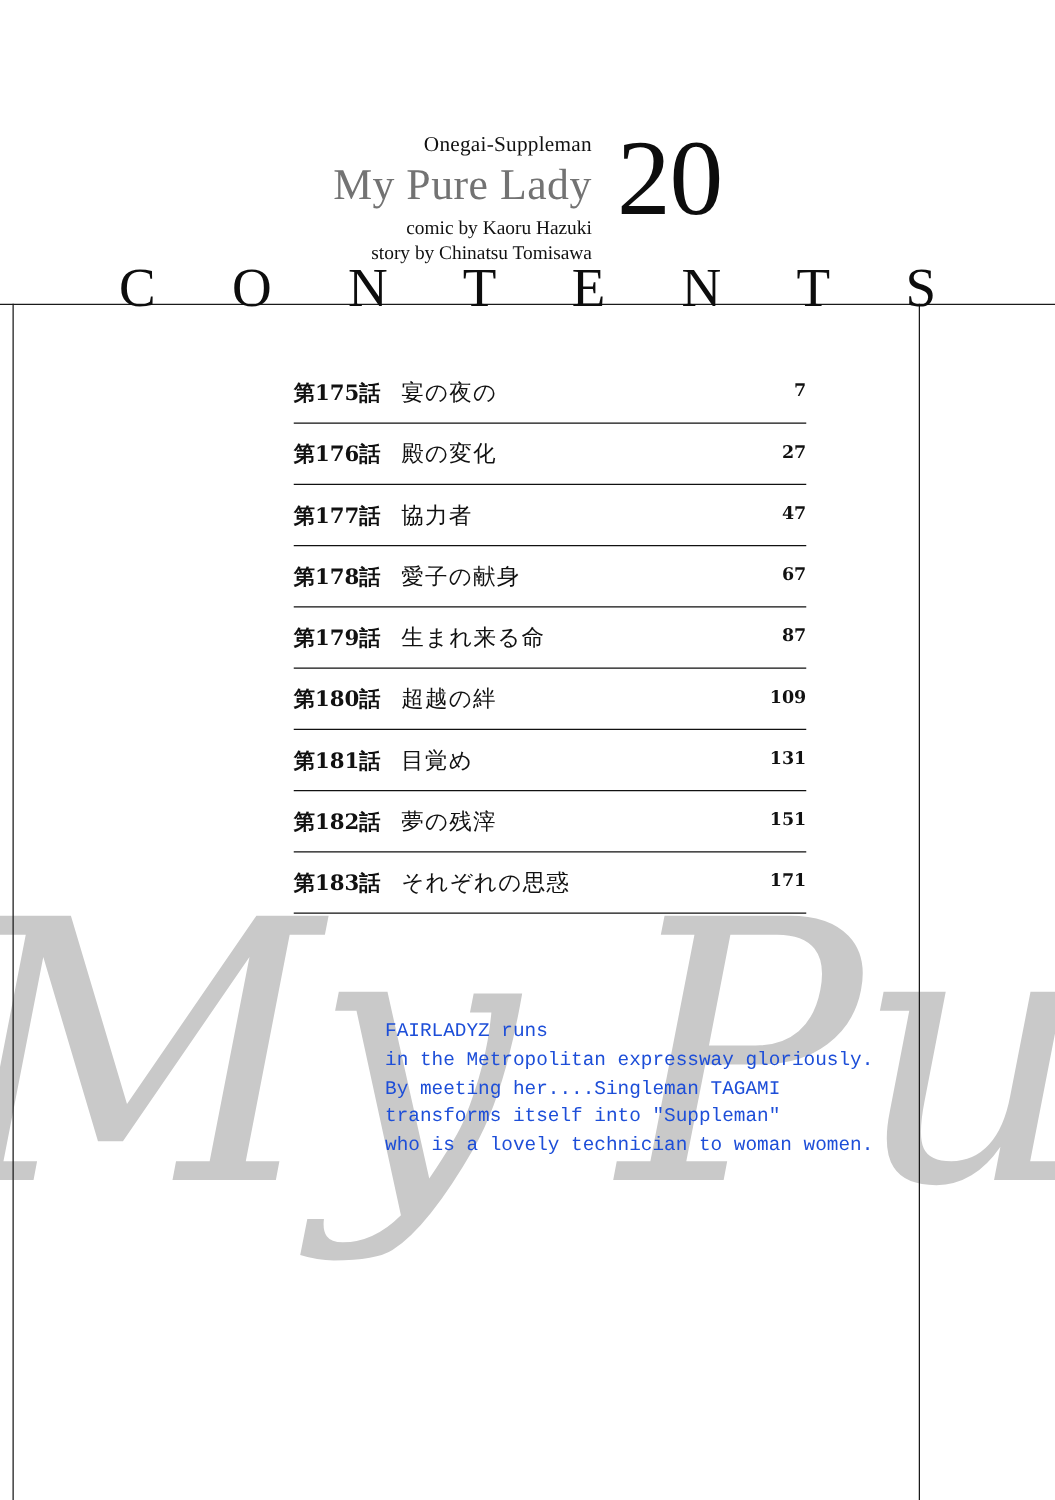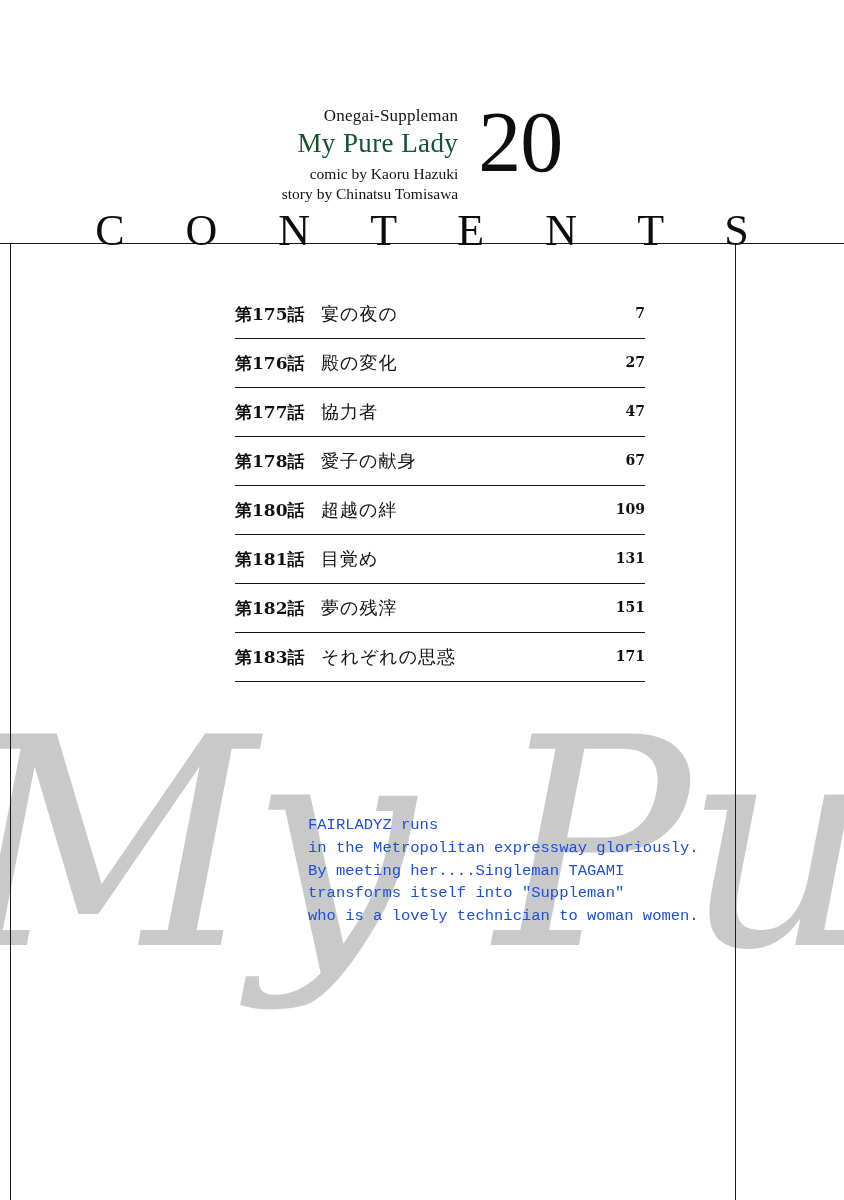--- a/index.html
+++ b/index.html
@@ -77,23 +77,23 @@
     text-align: right;
     padding-top: 6px;
   }
   .mh-line1 {
     font-size: 17px;
     letter-spacing: 0.2px;
     color: #111;
     line-height: 1.22;
   }
   .mh-line2 {
-    font-size: 27px;
+    font-size: 35px;
     letter-spacing: 0.4px;
-    color: #14532d;
+    color: #737373;
     line-height: 1.12;
     margin-top: 1px;
   }
   .mh-line3, .mh-line4 {
     font-size: 15.5px;
     color: #111;
     line-height: 1.28;
   }
   .mh-line3 { margin-top: 6px; }
   .volume {
@@ -219,20 +219,25 @@
       <span class="toc-title">協力者</span>
       <span class="toc-page">47</span>
     </div>
 
     <div class="toc-row">
       <span class="toc-no">第178話</span>
       <span class="toc-title">愛子の献身</span>
       <span class="toc-page">67</span>
     </div>
 
+    <div class="toc-row">
+      <span class="toc-no">第179話</span>
+      <span class="toc-title">生まれ来る命</span>
+      <span class="toc-page">87</span>
+    </div>
 
     <div class="toc-row">
       <span class="toc-no">第180話</span>
       <span class="toc-title">超越の絆</span>
       <span class="toc-page">109</span>
     </div>
 
     <div class="toc-row">
       <span class="toc-no">第181話</span>
       <span class="toc-title">目覚め</span>

